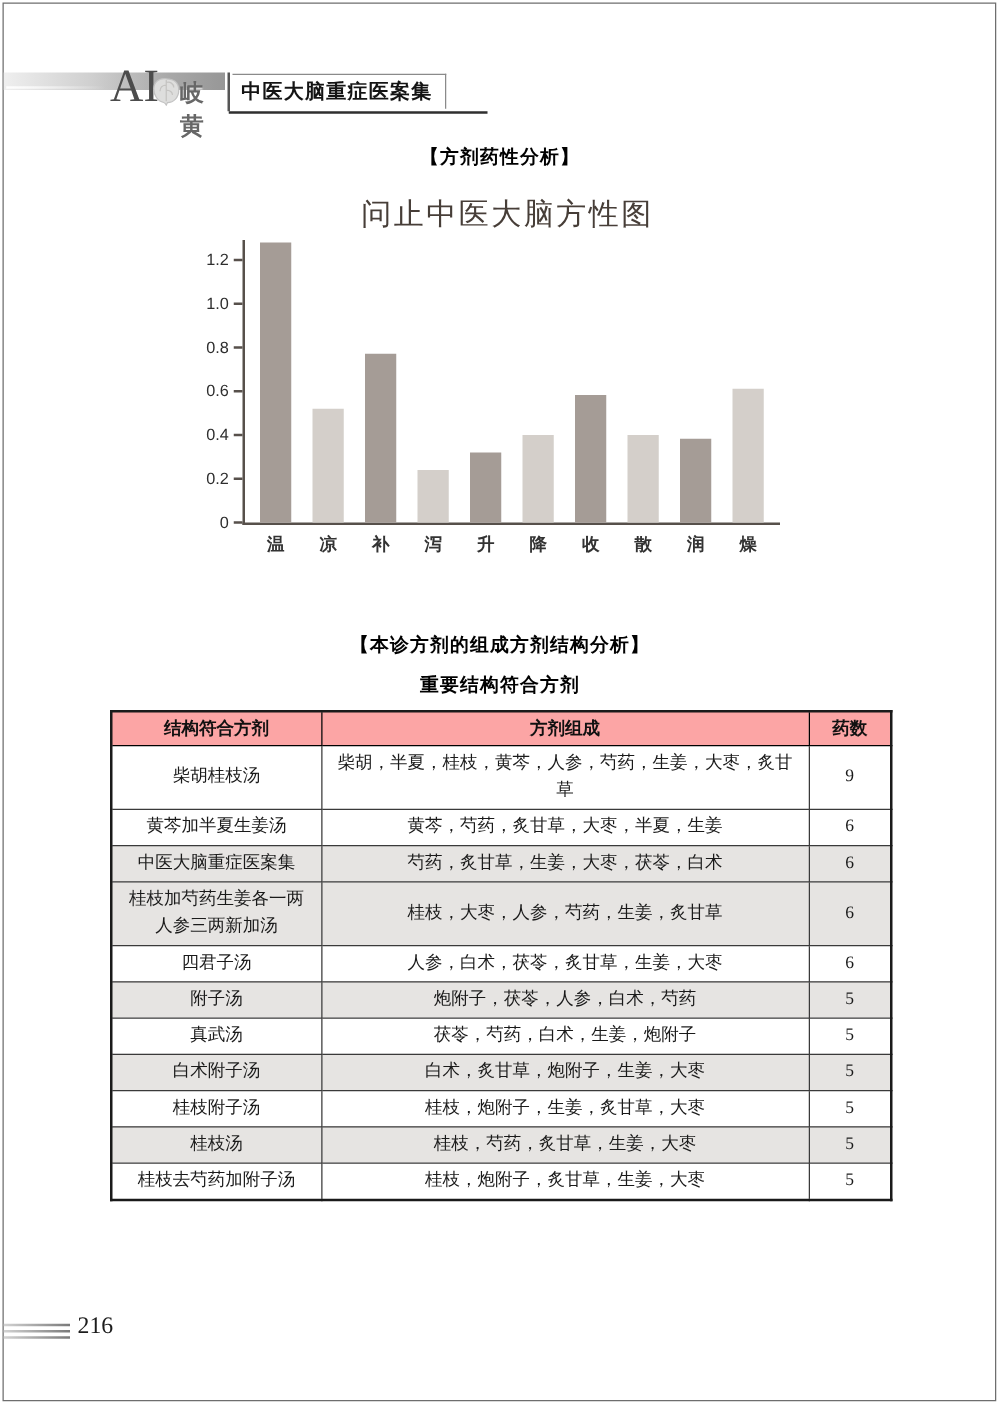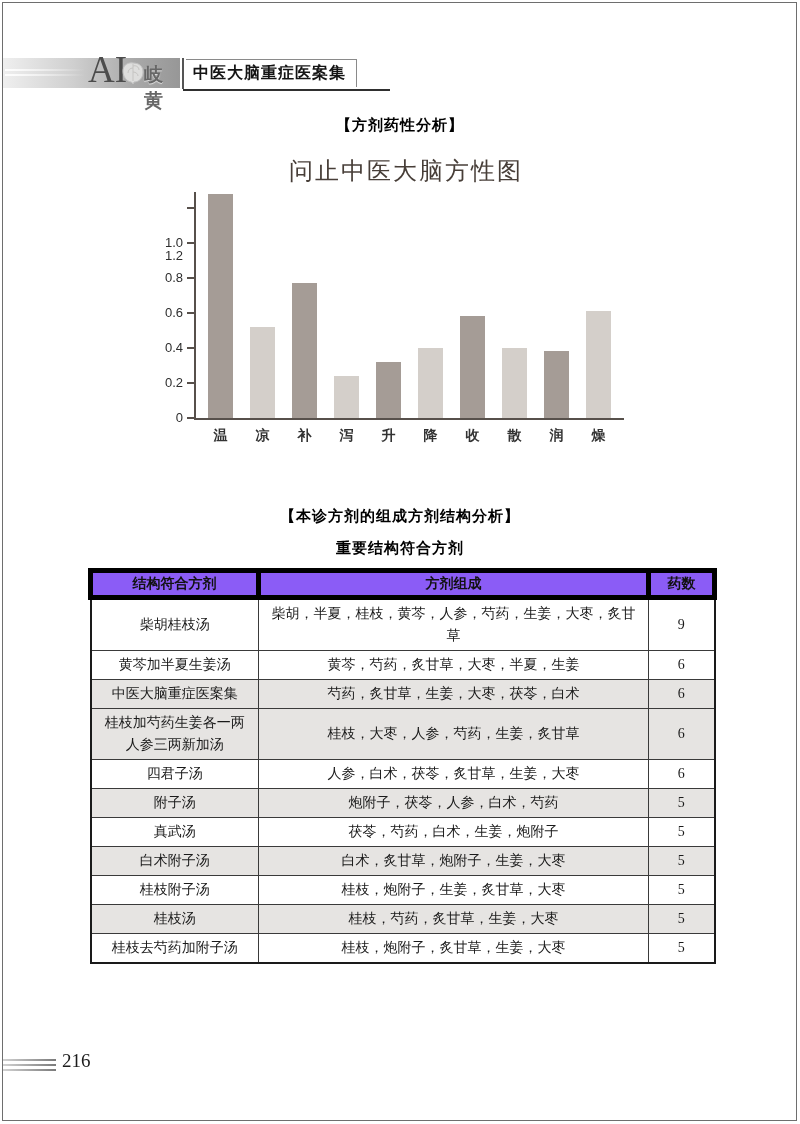--- a/index.html
+++ b/index.html
@@ -2,21 +2,21 @@
 <html><head>
 <meta charset="utf-8">
 <style>
   * { box-sizing: border-box; }
   body { margin:0; background:#ffffff; font-family:"Liberation Sans", sans-serif; }
   .page { position:relative; width:800px; height:1124px; background:#ffffff; overflow:hidden; }
   .page-frame { position:absolute; left:2px; top:2px; width:795px; height:1119px;
                 border:1px solid #6e6e6e; pointer-events:none; }
 
   
-  .brand-band { position:absolute; left:3px; top:58px; width:177px; height:30px;
+  .brand-band { position:absolute; left:3px; top:58px; width:177px; height:14px;
                 background:linear-gradient(to right,#efefef 0%, #cfcfcf 40%, #a8a8a8 75%, #979797 100%); }
   .band-line { position:absolute; left:2px; height:2px; width:80px;
                background:linear-gradient(to right, rgba(255,255,255,.95), rgba(255,255,255,0)); }
   .band-line.l1 { top:11px; } .band-line.l2 { top:16px; }
   .logo-ai { position:absolute; left:85px; top:-10px; font-family:"Liberation Serif", serif;
              font-size:37px; font-weight:normal; color:#4c4c4c; }
   .brain-icon { position:absolute; left:117px; top:3px; width:26px; height:24px; }
   .logo-brand { position:absolute; left:141px; top:4px; font-size:19px; font-weight:bold;
                 color:#676767; letter-spacing:2px; text-shadow:0 1px 1px rgba(255,255,255,.7); }
   .band-separator { position:absolute; left:182px; top:58px; width:2px; height:31px; background:#555; }
@@ -44,21 +44,21 @@
   .ytick-label { position:absolute; left:0; width:33px; text-align:right;
                  font-size:13px; color:#2e2e2e; }
   .bar { position:absolute; width:25px; }
   .xtick-label { position:absolute; top:239px; width:39px; text-align:center;
                  font-size:14px; font-weight:bold; color:#333; }
 
   
   .formula-table { position:absolute; left:88px; top:568px; width:624px;
                    border-collapse:collapse; table-layout:fixed;
                    border:2px solid #1a1a1a; }
-  .formula-table th { background:#8b5cf6; border:5px solid #000000; height:27px;
+  .formula-table th { background:#fca5a5; border:1px solid #000000; height:27px;
                       font-size:14px; font-weight:bold; color:#111;
                       font-family:"Liberation Sans", sans-serif;text-align:center; }
   .formula-table td { border:1px solid #3a3a3a; text-align:center; padding:3px 10px;
                       height:27px; line-height:22px; font-size:14px; color:#1a1a1a;
                       font-family:"Liberation Serif", serif; }
   .formula-table tr.shaded td { background:#e6e4e2; }
 
   
   .footer-lines { position:absolute; left:3px; top:1059px; width:53px; }
   .footer-line { height:2px; margin-bottom:3px;
@@ -103,21 +103,21 @@
       <div class="ytick-label" style="top: 187px;">0.2</div>
       <div class="ytick-mark" style="top: 159px;"></div>
       <div class="ytick-label" style="top: 152px;">0.4</div>
       <div class="ytick-mark" style="top: 124px;"></div>
       <div class="ytick-label" style="top: 117px;">0.6</div>
       <div class="ytick-mark" style="top: 89px;"></div>
       <div class="ytick-label" style="top: 82px;">0.8</div>
       <div class="ytick-mark" style="top: 54px;"></div>
       <div class="ytick-label" style="top: 47px;">1.0</div>
       <div class="ytick-mark" style="top: 19px;"></div>
-      <div class="ytick-label" style="top: 12px; margin-top: 48px;">1.2</div>
+      <div class="ytick-label" style="top: 12px;">1.2</div>
       <div class="bar" style="left: 58px; top: 6px; height: 224px; background: rgb(165, 156, 150);"></div>
       <div class="xtick-label" style="left: 51px;">温</div>
       <div class="bar" style="left: 100px; top: 139px; height: 91px; background: rgb(212, 207, 202);"></div>
       <div class="xtick-label" style="left: 93px;">凉</div>
       <div class="bar" style="left: 142px; top: 95px; height: 135px; background: rgb(165, 156, 150);"></div>
       <div class="xtick-label" style="left: 135px;">补</div>
       <div class="bar" style="left: 184px; top: 188px; height: 42px; background: rgb(212, 207, 202);"></div>
       <div class="xtick-label" style="left: 177px;">泻</div>
       <div class="bar" style="left: 226px; top: 174px; height: 56px; background: rgb(165, 156, 150);"></div>
       <div class="xtick-label" style="left: 219px;">升</div>

